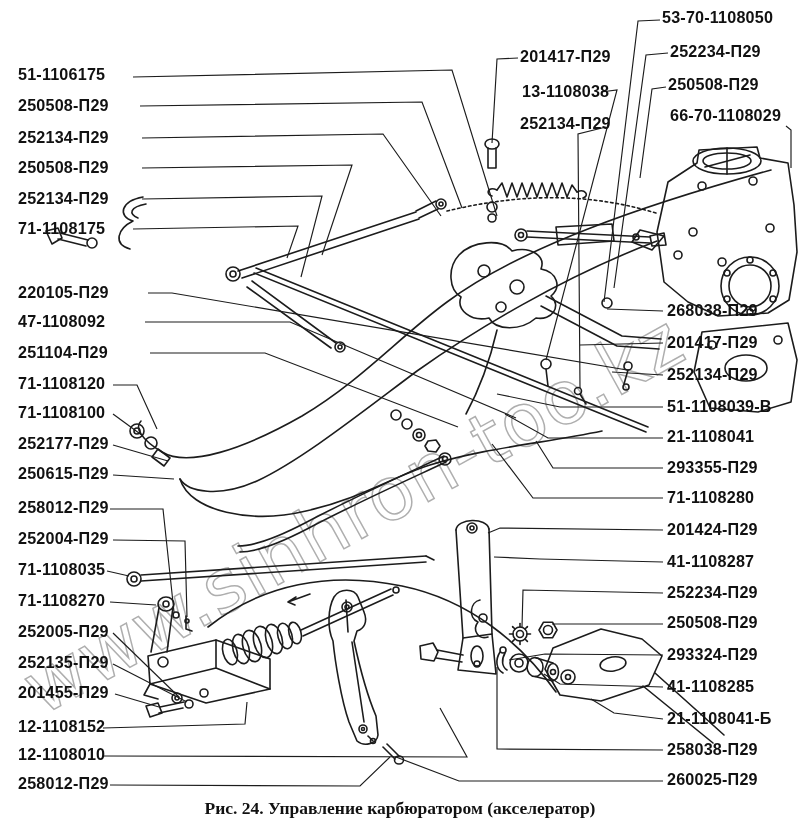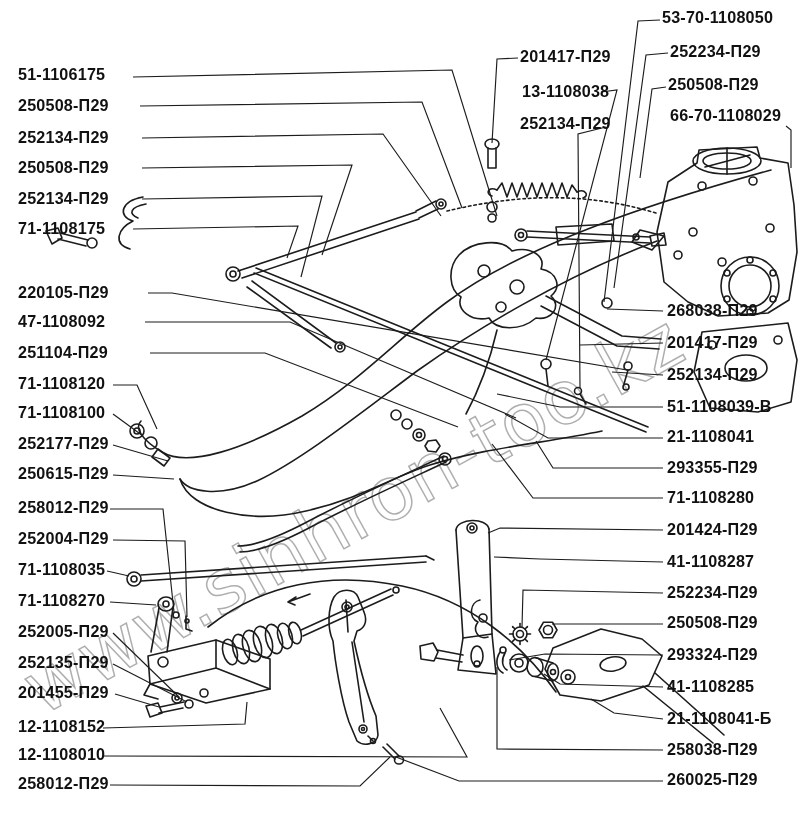--- a/index.html
+++ b/index.html
@@ -375,13 +375,14 @@
       <div class="part-label" style="left: 667px; top: 552px;">41-1108287</div>
       <div class="part-label" style="left: 667px; top: 583px;">252234-П29</div>
       <div class="part-label" style="left: 667px; top: 613px;">250508-П29</div>
       <div class="part-label" style="left: 667px; top: 645px;">293324-П29</div>
       <div class="part-label" style="left: 667px; top: 677px;">41-1108285</div>
       <div class="part-label" style="left: 667px; top: 709px;">21-1108041-Б</div>
       <div class="part-label" style="left: 667px; top: 740px;">258038-П29</div>
       <div class="part-label" style="left: 667px; top: 770px;">260025-П29</div>
     </div>
 
+  <div class="caption">Рис. 24. Управление карбюратором (акселератор)</div>
 </div>
 
 </body></html>

